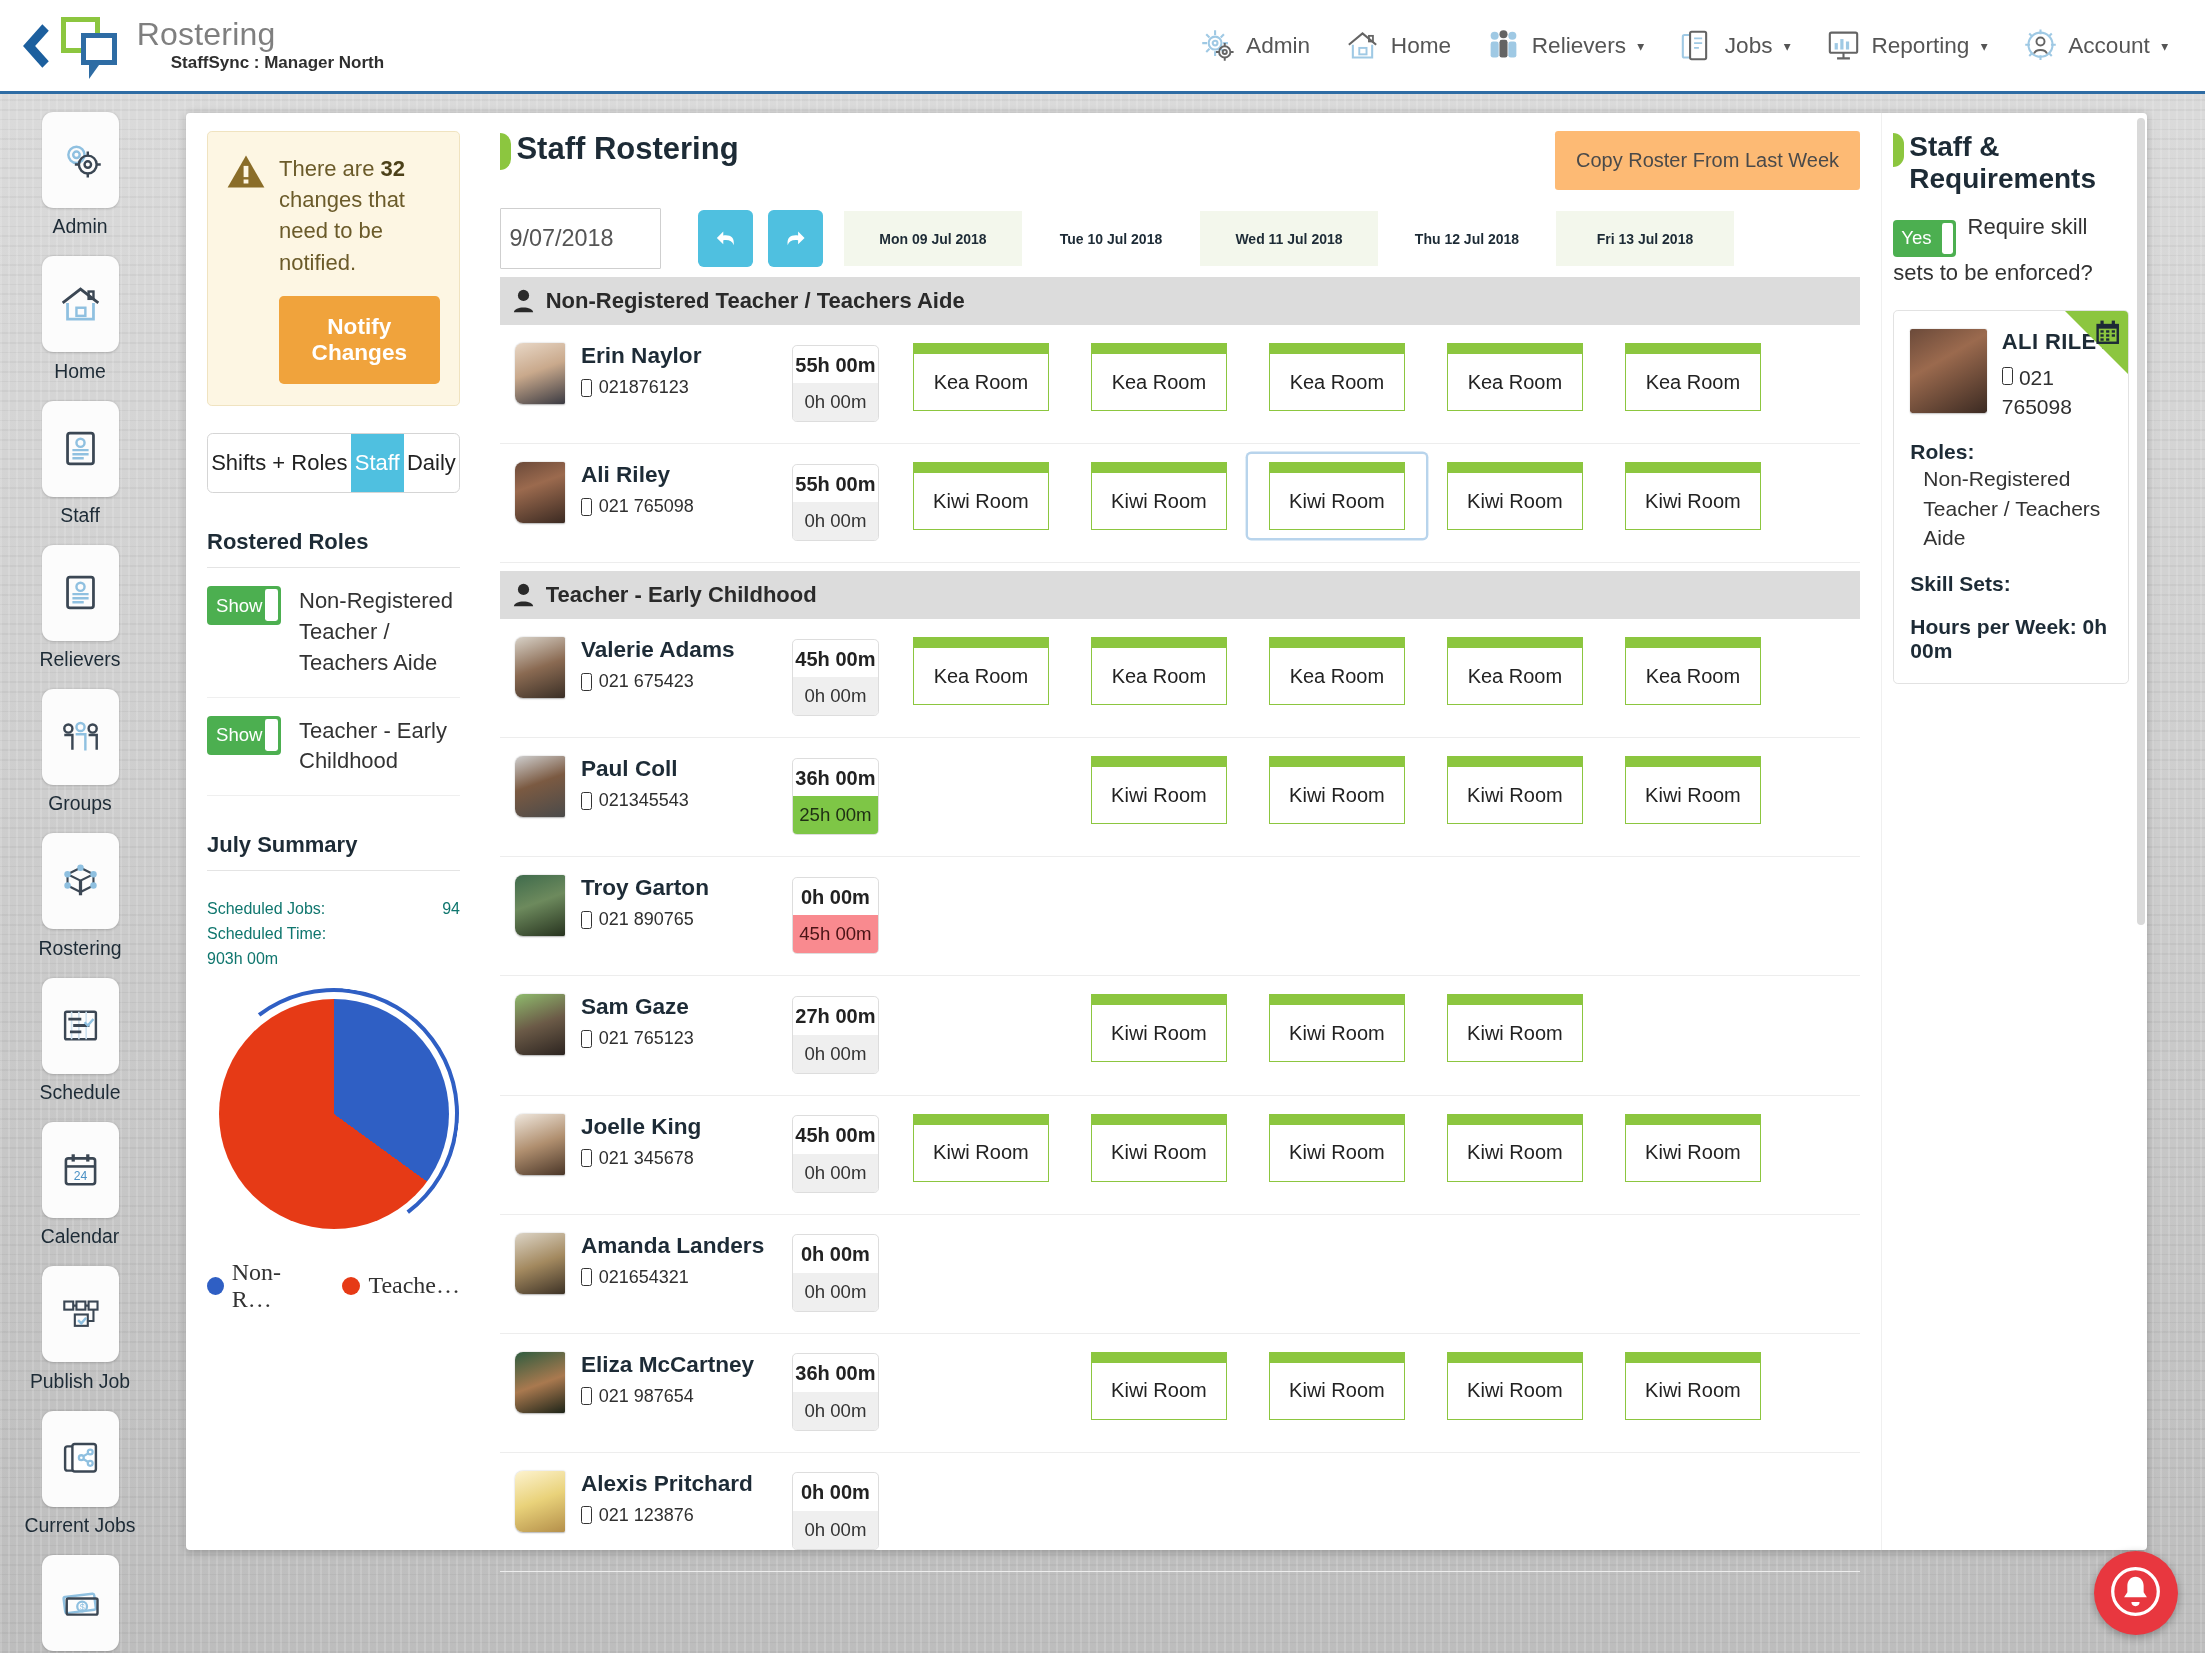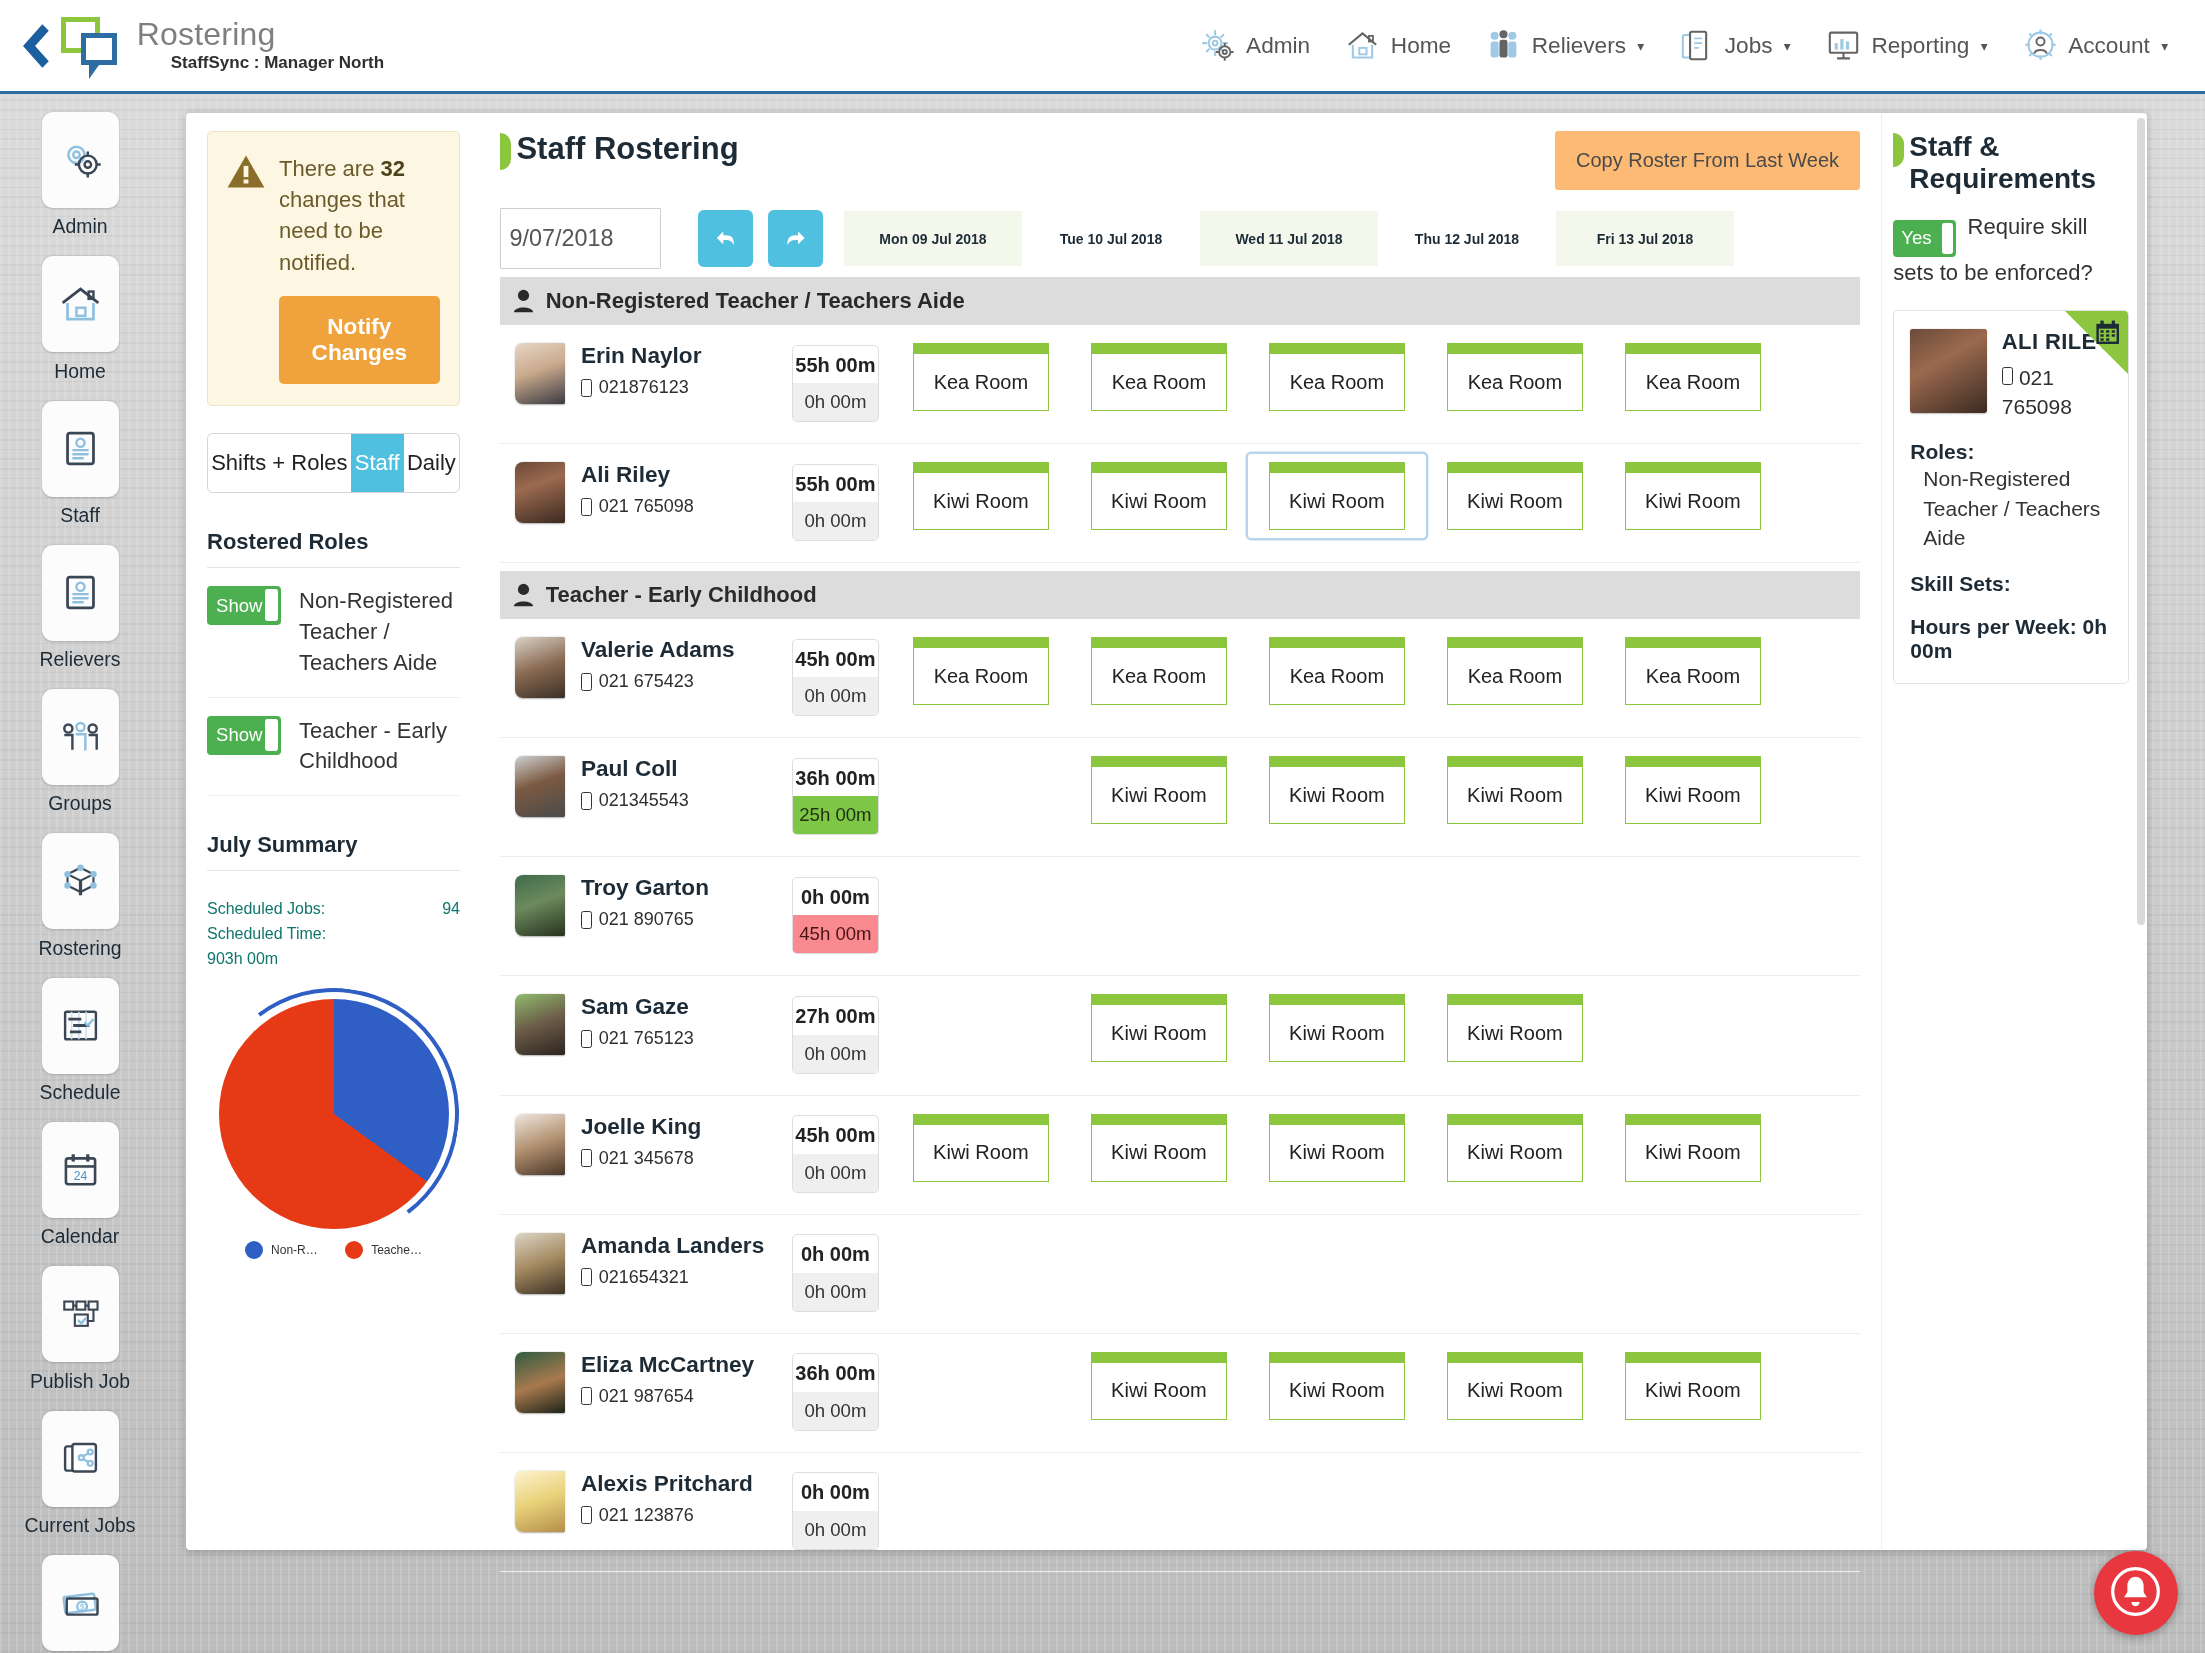--- a/index.html
+++ b/index.html
@@ -119,21 +119,21 @@
   #pie{
     width:230px;height:230px;border-radius:50%;
     box-shadow:0 0 0 4.8px #fff, 0 0 0 7.3px rgba(45,95,200,.0);
     position:relative;
   }
   #pie-ring{
     position:absolute; left:-10.5px; top:-10.5px; width:251px; height:251px; border-radius:50%;
     border:4px solid transparent; border-right-color:#2f5fc4; border-top-color:#2f5fc4;
     transform:rotate(8deg);
   }
-  #pie-legend{ display:flex; gap:27.4px; margin-top:12px; font-size:12px; color:#333; }
+  #pie-legend{ display:flex; gap:27.4px; margin-top:30px; font-size:24px; color:#333;font-family:Liberation Serif, serif; }
   .leg{ display:flex; align-items:center; gap:8px;}
   .dot{ width:18px;height:18px;border-radius:50%; }
 
   
   #centercol{ flex:1 1 auto; padding:18px 0 0 19.4px; min-width:0; position:relative;}
   #center-head{ display:flex; align-items:flex-start; }
   #page-title{
     font-size:31px; font-weight:bold; color:#1d2b36; padding-left:16px;
     position:relative;
   }

